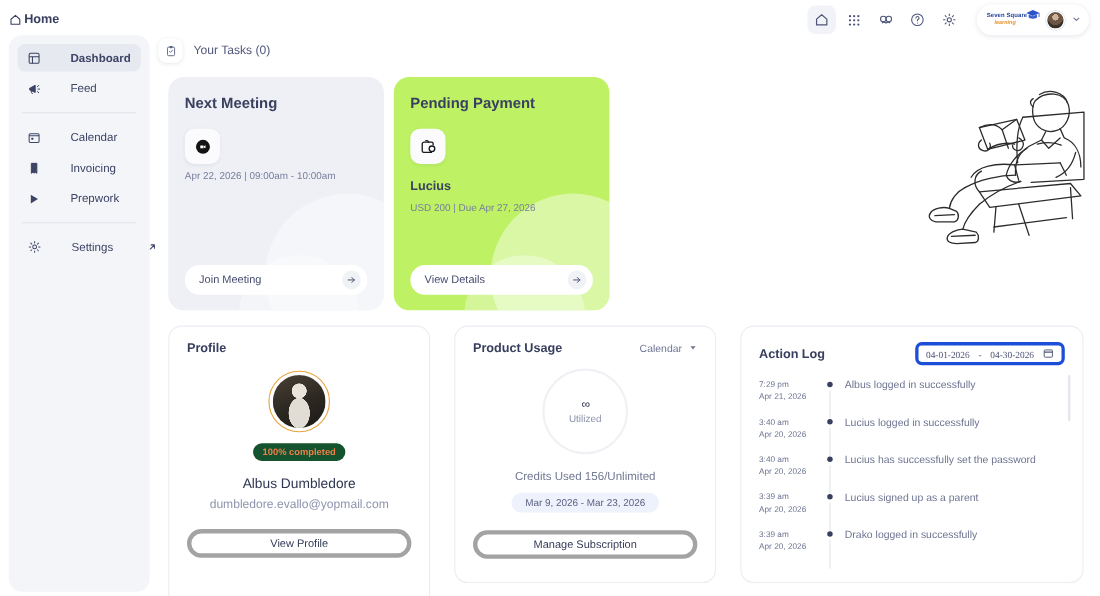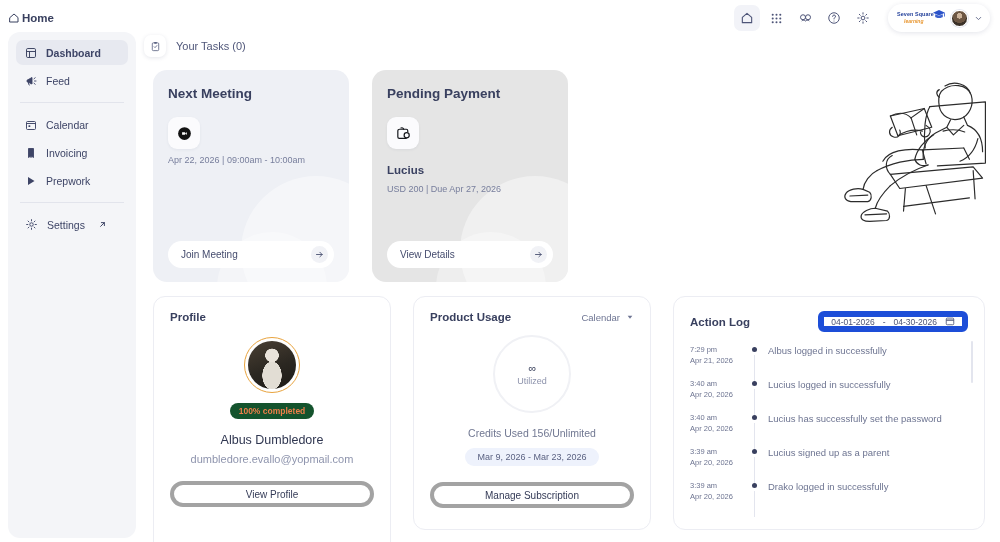--- a/index.html
+++ b/index.html
@@ -55,21 +55,21 @@
     border: 1px solid #fff; box-shadow: 0 0 0 1px #e4e6ef;
   }
   .chev { color: #6a7190; }
 
   
   .sidebar {
     position: absolute; left: 8px; top: 32px; width: 128px; height: 506px;
     background: #f4f5f8; border-radius: 12px; padding: 8px 8px 0 8px;
   }
   .nav-item {
-    display: flex; align-items: center; gap: 9px;
+    display: flex; align-items: center; gap: 27px;
     height: 25px; padding: 0 9px; border-radius: 7px;
     font-size: 10.5px; color: #3d4466; cursor: pointer; margin-bottom: 3px;
   }
   .nav-item.active { background: #e7e9f0; font-weight: 700; }
   .nav-item svg { display:block; flex: 0 0 auto; }
   .nav-sep { height: 1px; background: #e2e4ec; margin: 9px 4px; }
   .ext-arrow { margin-left: 4px; color: #3d4466; }
 
   
   .main { position: absolute; left: 144px; top: 32px; width: 848px; }
@@ -81,21 +81,21 @@
   }
   .tasks-label { font-size: 11px; color: #50577a; }
 
   
   .band { position: relative; margin-top: 10px; height: 212px; }
   .kcard {
     position: absolute; top: 0; width: 196px; height: 212px;
     border-radius: 14px; padding: 16px 15px 14px 15px; overflow: hidden;
   }
   .kcard.a { left: 9px; background: #eef0f5; }
-  .kcard.b { left: 228px; background: #e5e5e5; }
+  .kcard.b { left: 214px; background: #bef264; }
   .kcard .blob {
     position: absolute; width: 150px; height: 150px; border-radius: 50%;
     background: rgba(255,255,255,.42); right: -42px; bottom: -44px;
   }
   .kcard .blob2 {
     position: absolute; width: 110px; height: 110px; border-radius: 50%;
     background: rgba(255,255,255,.34); right: 22px; bottom: -60px;
   }
   .kcard-title { position: relative; font-size: 13.5px; font-weight: 700; color: #39405f; }
   .kicon {
@@ -170,22 +170,22 @@
   .gauge .inf { font-size: 11px; color: #323a56; letter-spacing: -1px; }
   .gauge .ut  { margin-top: 2px; font-size: 9px; color: #8c92ab; }
   .credits { margin-top: 14px; text-align: center; font-size: 10.5px; color: #717892; }
   .daterange-pill {
     margin: 9px auto 0 auto; width: fit-content; padding: 4px 12px;
     background: #eef2fc; border-radius: 10px; font-size: 9px; color: #5b6282;
   }
 
   .log-date {
     margin-left: auto; display: flex; align-items: center; gap: 8px;
-    border: 6px solid #1d4ed8; border-radius: 6px; height: 21px; padding: 0 7px;
-    font-size: 8.5px; color: #4c5374; cursor: pointer;
+    border: 3px solid #1d4ed8; border-radius: 6px; height: 21px; padding: 0 7px;
+    font-size: 8.5px; color: #4c5374; cursor: pointer; font-family: Liberation Serif, serif;
   }
   .log-list { margin-top: 12px; position: relative; }
   .log-item { display: flex; align-items: flex-start; height: 34px; position: relative; }
   .log-time { width: 56px; font-size: 7.5px; color: #6d7491; line-height: 1.45; padding-top: 1px; }
   .log-rail { position: relative; width: 22px; }
   .log-rail .dot {
     position: absolute; left: 6px; top: 3px; width: 5px; height: 5px;
     border-radius: 50%; background: #39405f;
   }
   .log-rail .line {

